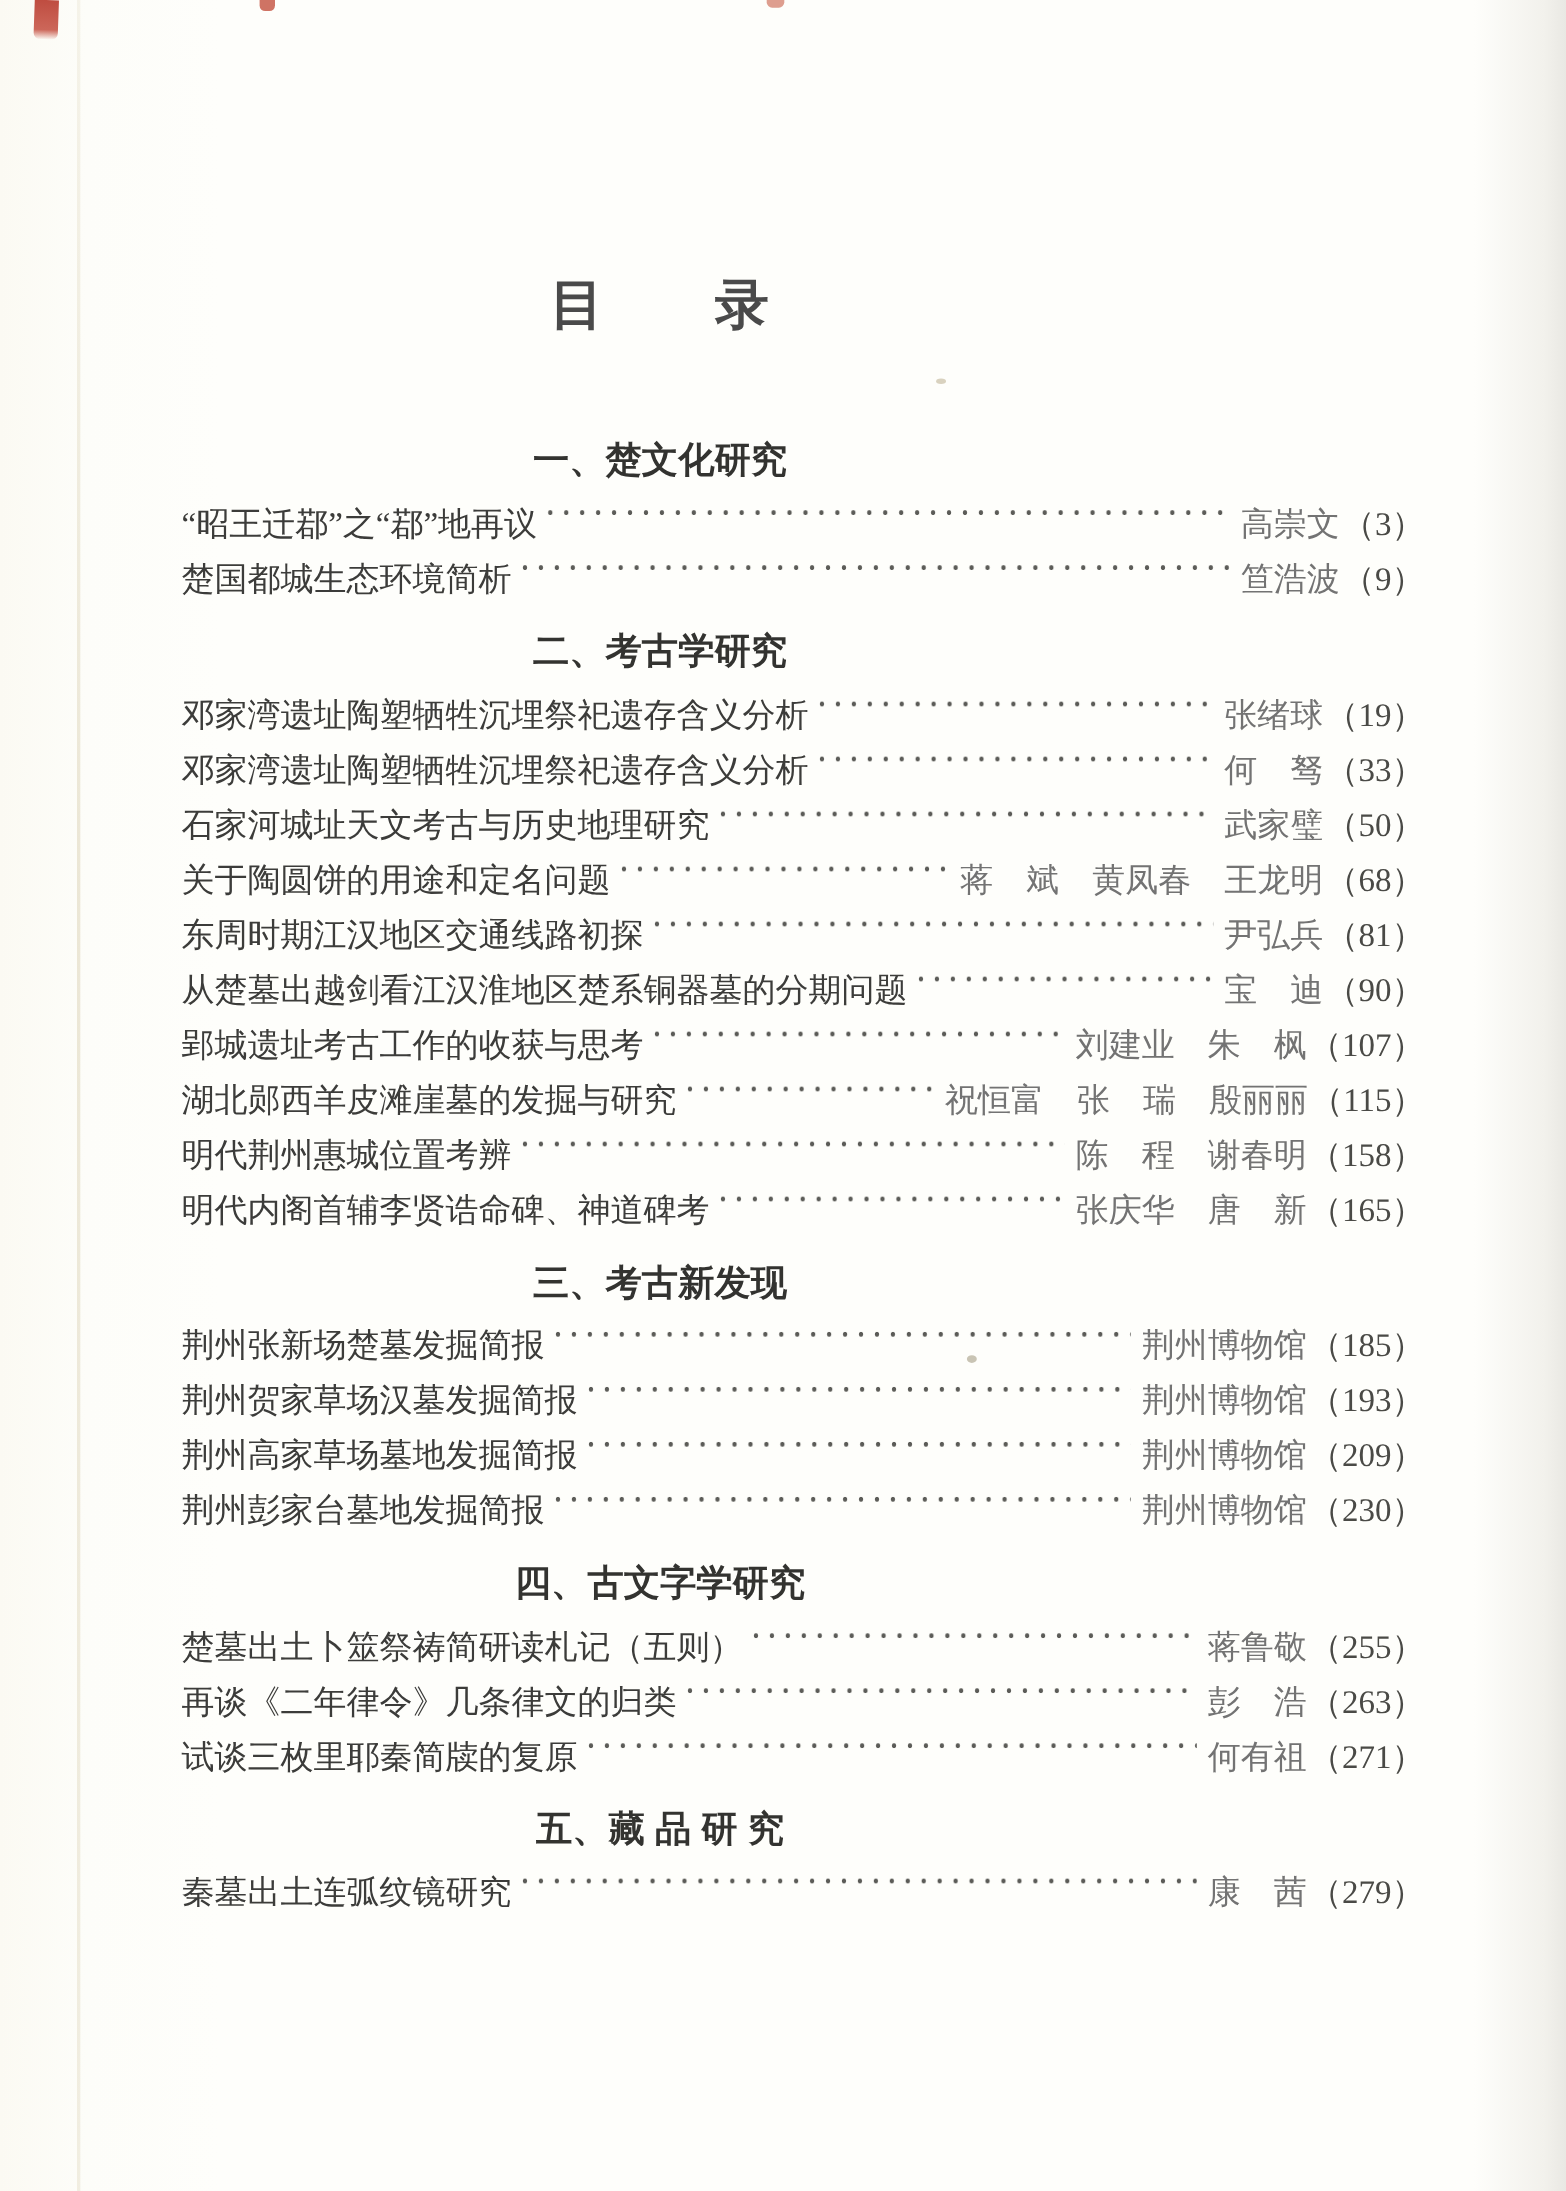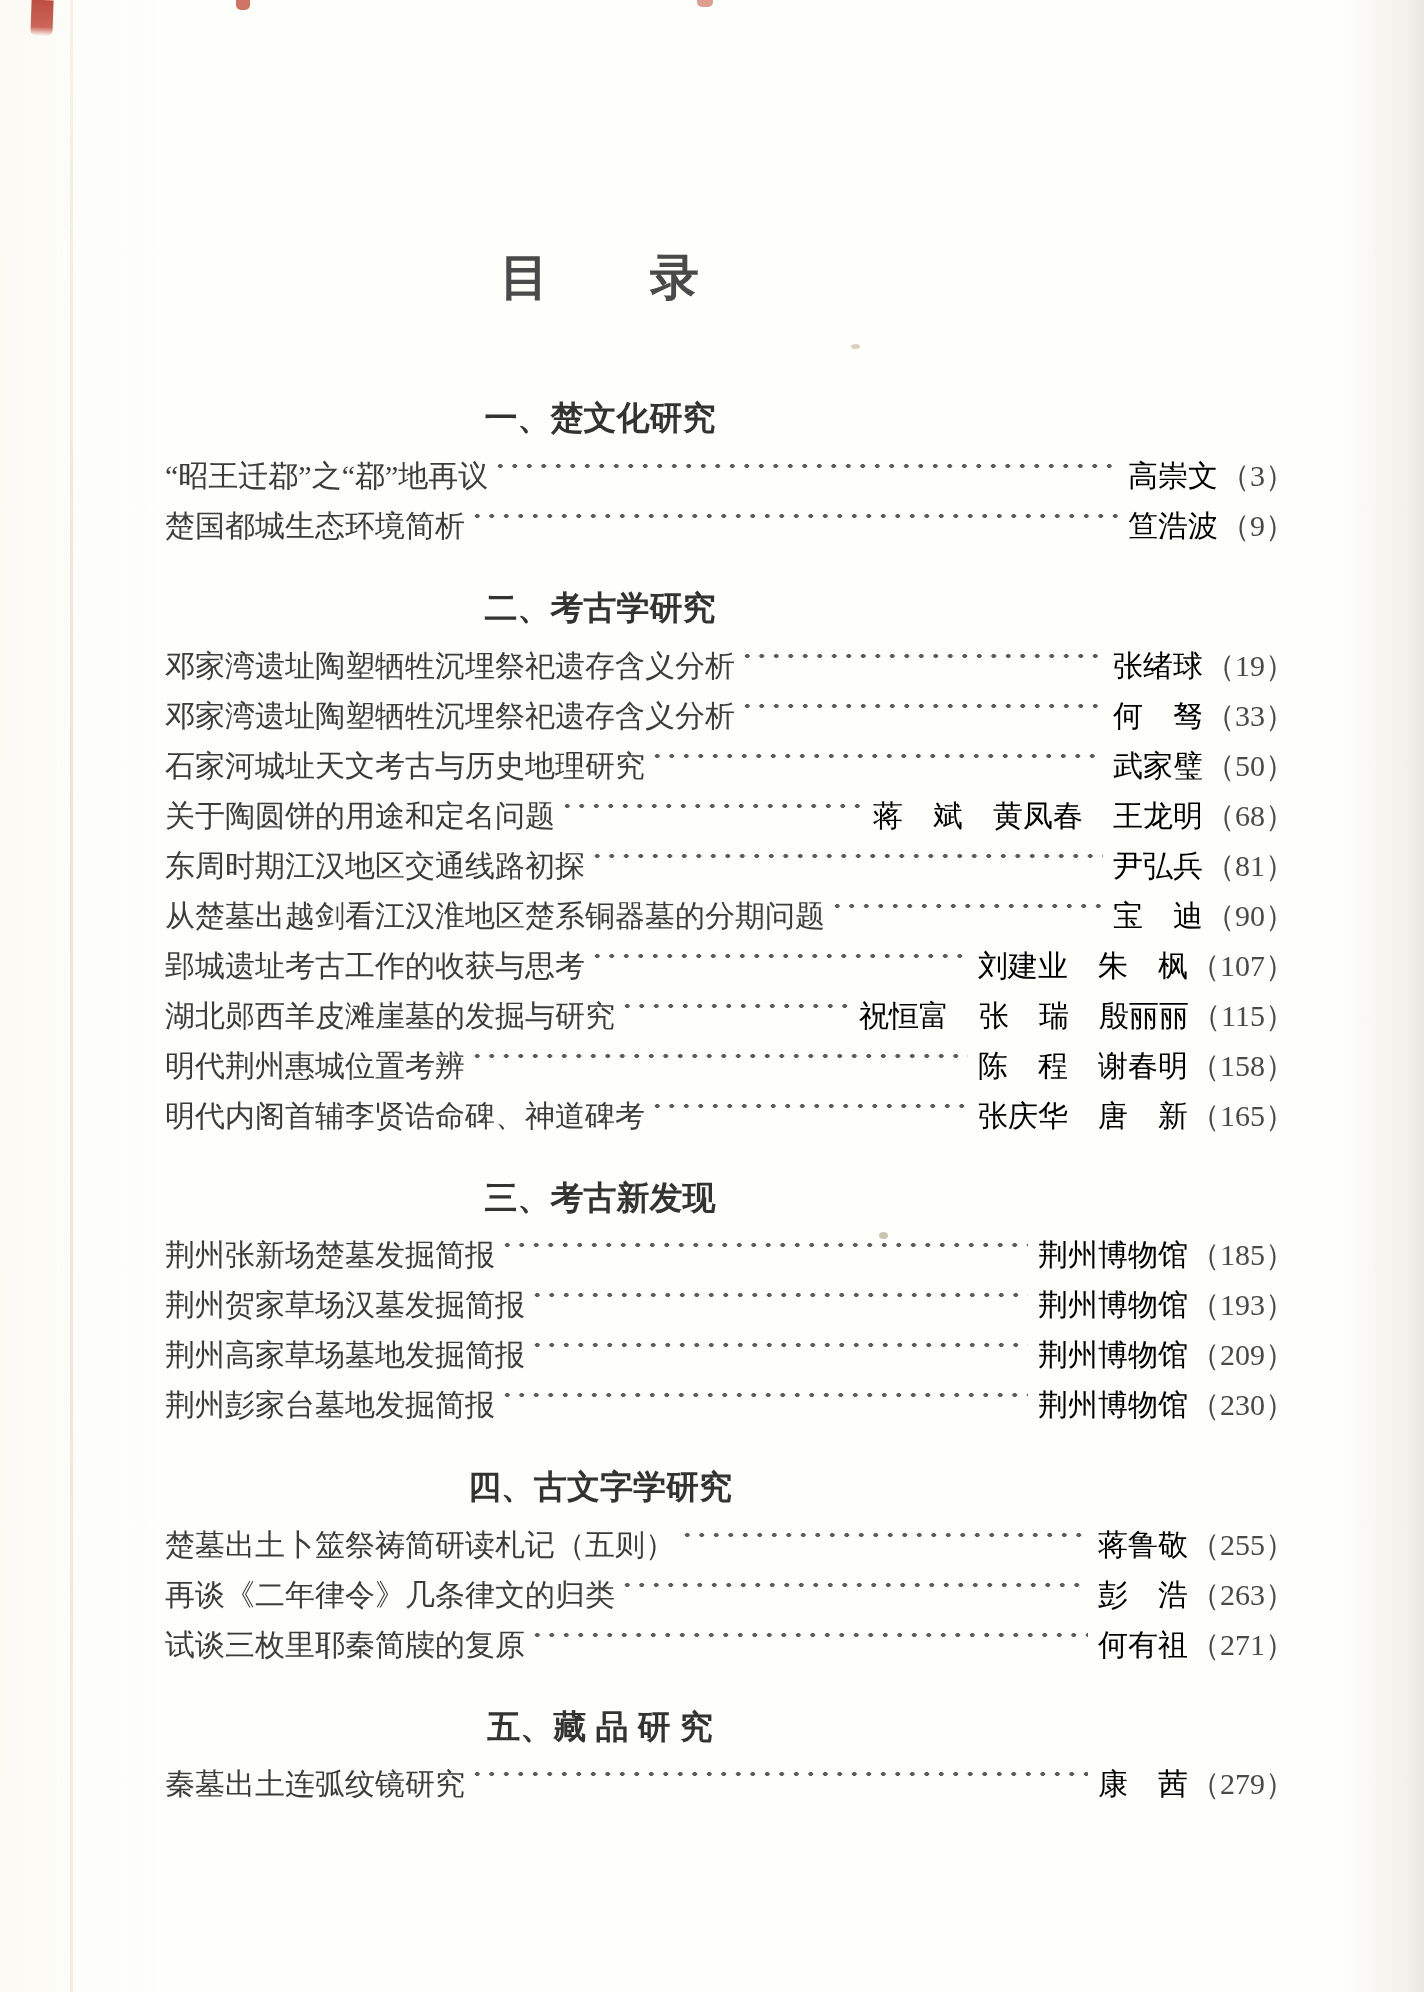--- a/index.html
+++ b/index.html
@@ -43,21 +43,21 @@
     margin-top: 250px;
     text-align: center;
     font-size: 49px;
     font-weight: 700;
     color: #4a4a4a;
     letter-spacing: 1px;
     line-height: 1.15;
   }
   .section-heading {
     width: 870px;
-    margin-top: 32px;
+    margin-top: 16px;
     text-align: center;
     font-size: 33px;
     font-weight: 700;
     color: #333330;
     line-height: 1.2;
     font-family: "Liberation Sans", "DejaVu Sans", sans-serif;
   }
   .section:first-of-type .section-heading { margin-top: 92px; }
   .entries { margin-top: 18px; }
   .row {
@@ -72,21 +72,21 @@
     min-width: 14px;
     height: 6px;
     position: relative;
     top: 7px;
     margin: 0 10px 0 4px;
     background-image: radial-gradient(circle, #5c5c58 2px, rgba(0,0,0,0) 2.3px);
     background-size: 14.5px 6px;
     background-repeat: repeat-x;
     background-position: 1px center;
   }
-  .row-authors { flex: 0 0 auto; color: #000000; }
+  .row-authors { flex: 0 0 auto; color: #737373; }
   .row-page { flex: 0 0 auto; color: #4a4a46; margin-left: 2px; }
 </style>
 </head>
 <body>
 
 <div class="page-surface"></div>
 <div class="left-edge-line"></div>
 <div class="red-mark-1"></div>
 <div class="red-mark-2"></div>
 <div class="red-mark-3"></div>

